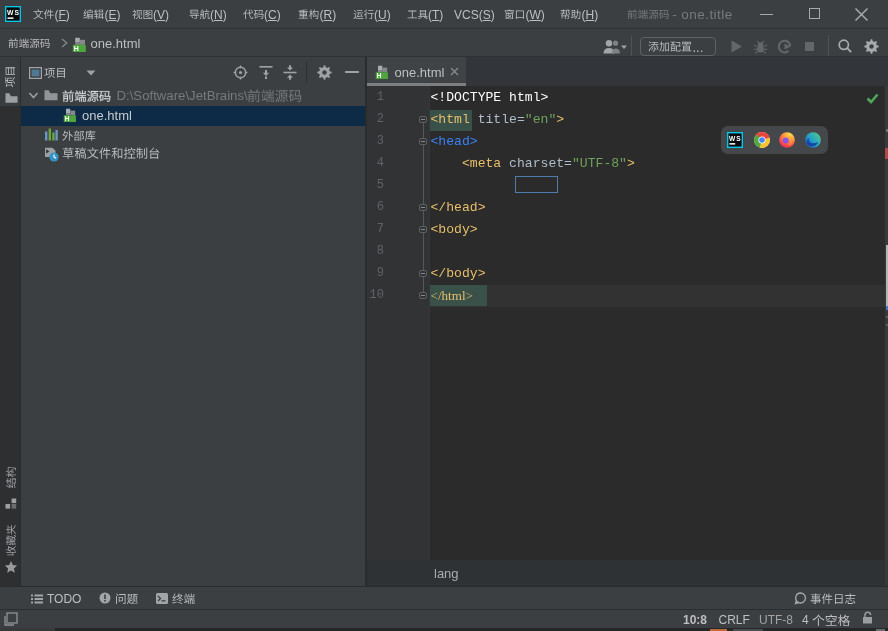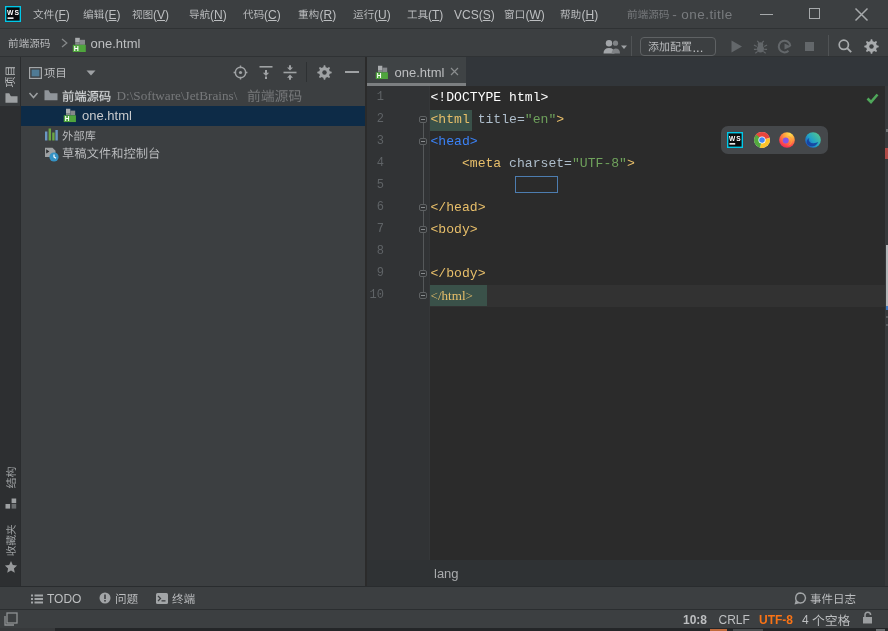--- a/index.html
+++ b/index.html
@@ -252,21 +252,21 @@
     </svg>
     <svg style="position:absolute;left:44px;top:89px" width="14" height="12" viewBox="0 0 14 12">
 <path d="M0.5,2.5 h4.5 l1.5,1.8 h7 v7 h-13 z M0.5,2.5 v-1.3 h4 l1,1.3" fill="#90959a"></path>
     </svg>
     <svg style="position:absolute;left:61.5px;top:89.5px;" width="49.2" height="12.3" viewBox="0 0 4000 1000" fill="#dadcde" stroke="#dadcde" stroke-width="20">
       <use href="#c524D" x="0"></use>
       <use href="#c7AEF" x="1000"></use>
       <use href="#c6E90" x="2000"></use>
       <use href="#c7801" x="3000"></use>
     </svg>
-    <div style="position:absolute;left:116.5px;top:89px;font-family:Liberation Serif, serif;font-size:13.2px;color:#77797b;font-weight:400;line-height:1;white-space:pre;letter-spacing:0px;">D:\Software\JetBrains\</div>
+    <div style="position:absolute;left:116.5px;top:89px;font-family:Liberation Sans, sans-serif;font-size:13.2px;color:#77797b;font-weight:400;line-height:1;white-space:pre;letter-spacing:0px;">D:\Software\JetBrains\</div>
     <svg style="position:absolute;left:246.5px;top:88.5px;" width="55.2" height="13.8" viewBox="0 0 4000 1000" fill="#77797b">
       <use href="#c524D" x="0"></use>
       <use href="#c7AEF" x="1000"></use>
       <use href="#c6E90" x="2000"></use>
       <use href="#c7801" x="3000"></use>
     </svg>
     <div style="position:absolute;left:21px;top:105.5px;width:344px;height:20px;background:#0d2b47;"></div>
     <svg style="position:absolute;left:63px;top:108px" width="15" height="15" viewBox="0 0 16 16">
 <rect x="3.2" y="0.8" width="4.6" height="4.6" fill="#a9acae"></rect>
 <rect x="7.8" y="2.8" width="5.2" height="5" fill="#86898c"></rect>
@@ -446,21 +446,21 @@
       <use href="#c5FD7" x="3000"></use>
     </svg>
     <div style="position:absolute;left:0px;top:609px;width:888px;height:1px;background:#2b2e30;"></div>
     <div style="position:absolute;left:0px;top:610px;width:888px;height:18px;background:#3c3f41;"></div>
     <svg style="position:absolute;left:4px;top:611.5px" width="14" height="14" viewBox="0 0 14 14">
 <rect x="3" y="1" width="10" height="10" fill="none" stroke="#8f9294" stroke-width="1.3"></rect>
 <path d="M1,4 v9 h9" fill="none" stroke="#8f9294" stroke-width="1.3"></path>
 </svg>
     <div style="position:absolute;left:683px;top:614px;font-family:'Liberation Sans',sans-serif;font-size:12px;color:#bdbfc1;font-weight:700;line-height:1;white-space:pre;letter-spacing:0px;">10:8</div>
     <div style="position:absolute;left:718.5px;top:614px;font-family:'Liberation Sans',sans-serif;font-size:12px;color:#bdbfc1;font-weight:400;line-height:1;white-space:pre;letter-spacing:0px;">CRLF</div>
-    <div style="position:absolute;left:759px;top:614px;font-family:'Liberation Sans',sans-serif;font-size:12px;color:#f97316;font-weight:700;line-height:1;white-space:pre;letter-spacing:0px;">UTF-8</div>
+    <div style="position:absolute;left:759px;top:614px;font-family:'Liberation Sans',sans-serif;font-size:12px;color:#a3a3a3;font-weight:400;line-height:1;white-space:pre;letter-spacing:0px;">UTF-8</div>
     <div style="position:absolute;left:802px;top:614px;font-family:'Liberation Sans',sans-serif;font-size:12px;color:#bdbfc1;font-weight:400;line-height:1;white-space:pre;letter-spacing:0px;">4 </div>
     <svg style="position:absolute;left:812px;top:613.5px;" width="38.400000000000006" height="12.8" viewBox="0 0 3000 1000" fill="#bdbfc1">
       <use href="#c4E2A" x="0"></use>
       <use href="#c7A7A" x="1000"></use>
       <use href="#c683C" x="2000"></use>
     </svg>
     <svg style="position:absolute;left:860.5px;top:611px" width="13" height="14" viewBox="0 0 13 14">
 <rect x="2" y="6" width="9" height="6.5" fill="#9b9ea0"></rect>
 <path d="M4,6 v-2 a2.8,2.8 0 0 1 5.6,0" fill="none" stroke="#9b9ea0" stroke-width="1.5"></path>
 </svg>

